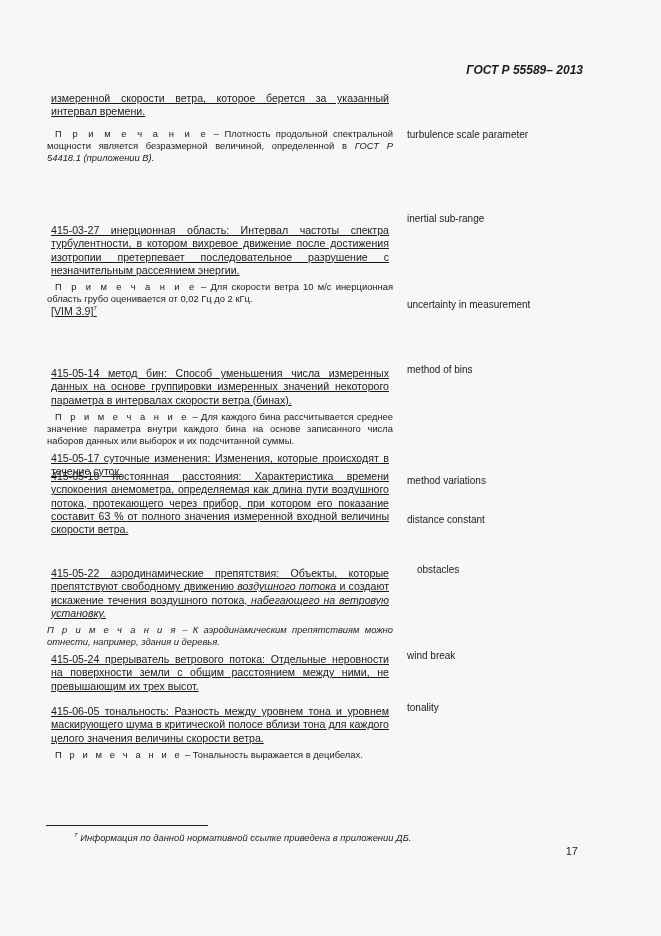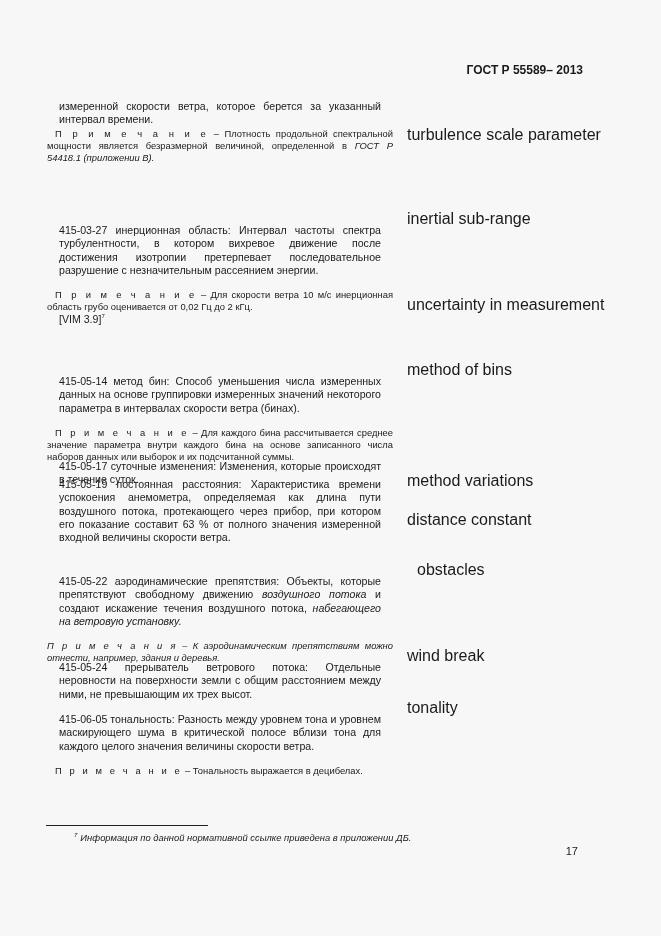--- a/index.html
+++ b/index.html
@@ -6,49 +6,49 @@
   body {
     width: 661px; height: 936px;
     background: #f7f7f7;
     font-family: "Liberation Sans", sans-serif;
     color: #1a1a1a;
     position: relative;
     overflow: hidden;
   }
   .header-doc {
     position: absolute; top: 63px; right: 78px;
-    font-size: 12px; font-weight: bold;
+    font-size: 12px; font-weight: bold; font-style: italic;
   }
   .block { position: absolute; left: 47px; width: 346px; font-size: 10.6px; line-height: 13.3px; }
-  .p { text-align: justify; text-align-last: left; margin: 12px; }
+  .p { text-align: justify; text-align-last: left; margin: 4px; text-decoration: underline; }
   .note { font-size: 9.4px; line-height: 12px; text-align: justify; margin: 0; }
   .spaced { letter-spacing: 2.6px; padding-left: 8px; }
   .it { font-style: italic; }
-  .en { position: absolute; left: 407px; font-size: 16px; line-height: 13px; }
+  .en { position: absolute; left: 407px; font-size: 10px; line-height: 13px; }
   .fn-line { position: absolute; left: 46px; top: 825px; width: 162px; height: 1px; background: #222; }
   .footnote { position: absolute; left: 74px; top: 832px; font-size: 9.4px; font-style: italic; }
   .footnote sup { font-size: 6px; font-style: italic; margin-right: 3px; }
   .page-num { position: absolute; right: 83px; top: 845px; font-size: 11px; }
   sup.ref { font-size: 6px; }
 </style>
 </head>
 <body>
 
 <div class="header-doc">ГОСТ Р 55589– 2013</div>
 
 <div class="block" style="top:88px;">
   <p class="p">измеренной скорости ветра, которое берется за указанный интервал времени.</p>
 </div>
 
 <div class="block" style="top:128px;">
   <p class="note"><span class="spaced">П р и м е ч а н и е</span><span> – Плотность продольной спектральной мощности является безразмерной величиной, определенной в </span><span class="it">ГОСТ Р 54418.1 (приложении В).</span></p>
 </div>
 <div class="en" style="top:128px;">turbulence scale parameter</div>
 
-<div class="block" style="top:212px;">
+<div class="block" style="top:220px;">
   <p class="p">415-03-27 инерционная область: Интервал частоты спектра турбулентности, в котором вихревое движение после достижения изотропии претерпевает последовательное разрушение с незначительным рассеянием энергии.</p>
   <p class="note"><span class="spaced">П р и м е ч а н и е</span><span> – Для скорости ветра 10 м/с инерционная область грубо оценивается от 0,02 Гц до 2 кГц.</span></p>
 </div>
 <div class="en" style="top:212px;">inertial sub-range</div>
 
 <div class="block" style="top:298px;">
   <p class="p"><span>[VIM 3.9]</span><sup class="ref">7</sup></p>
 </div>
 <div class="en" style="top:298px;">uncertainty in measurement</div>
 

